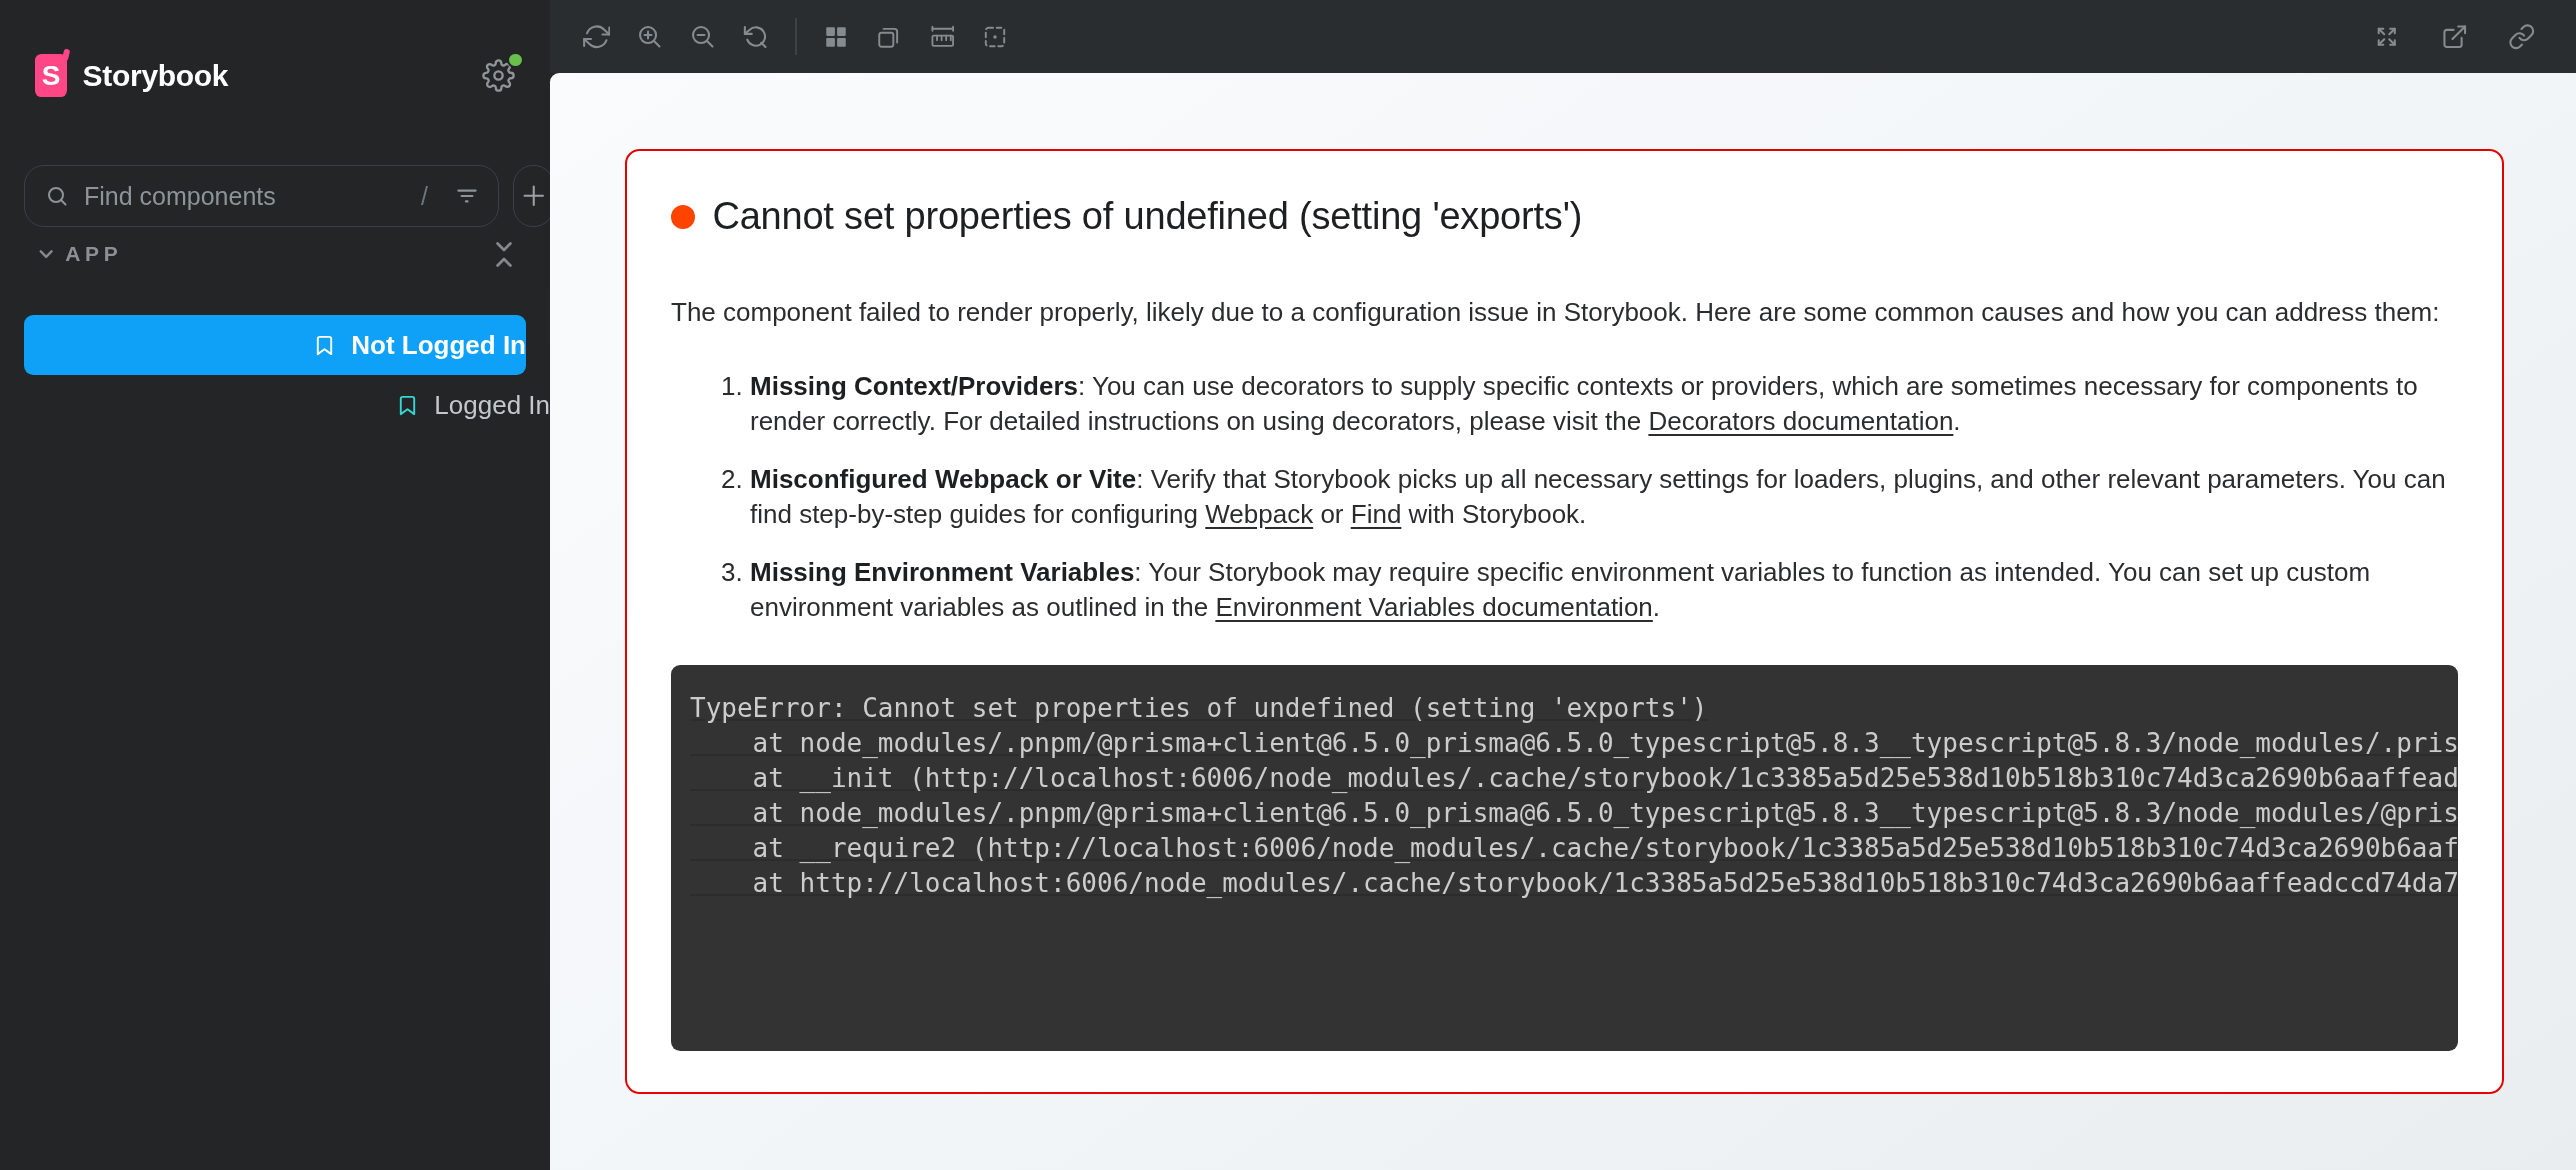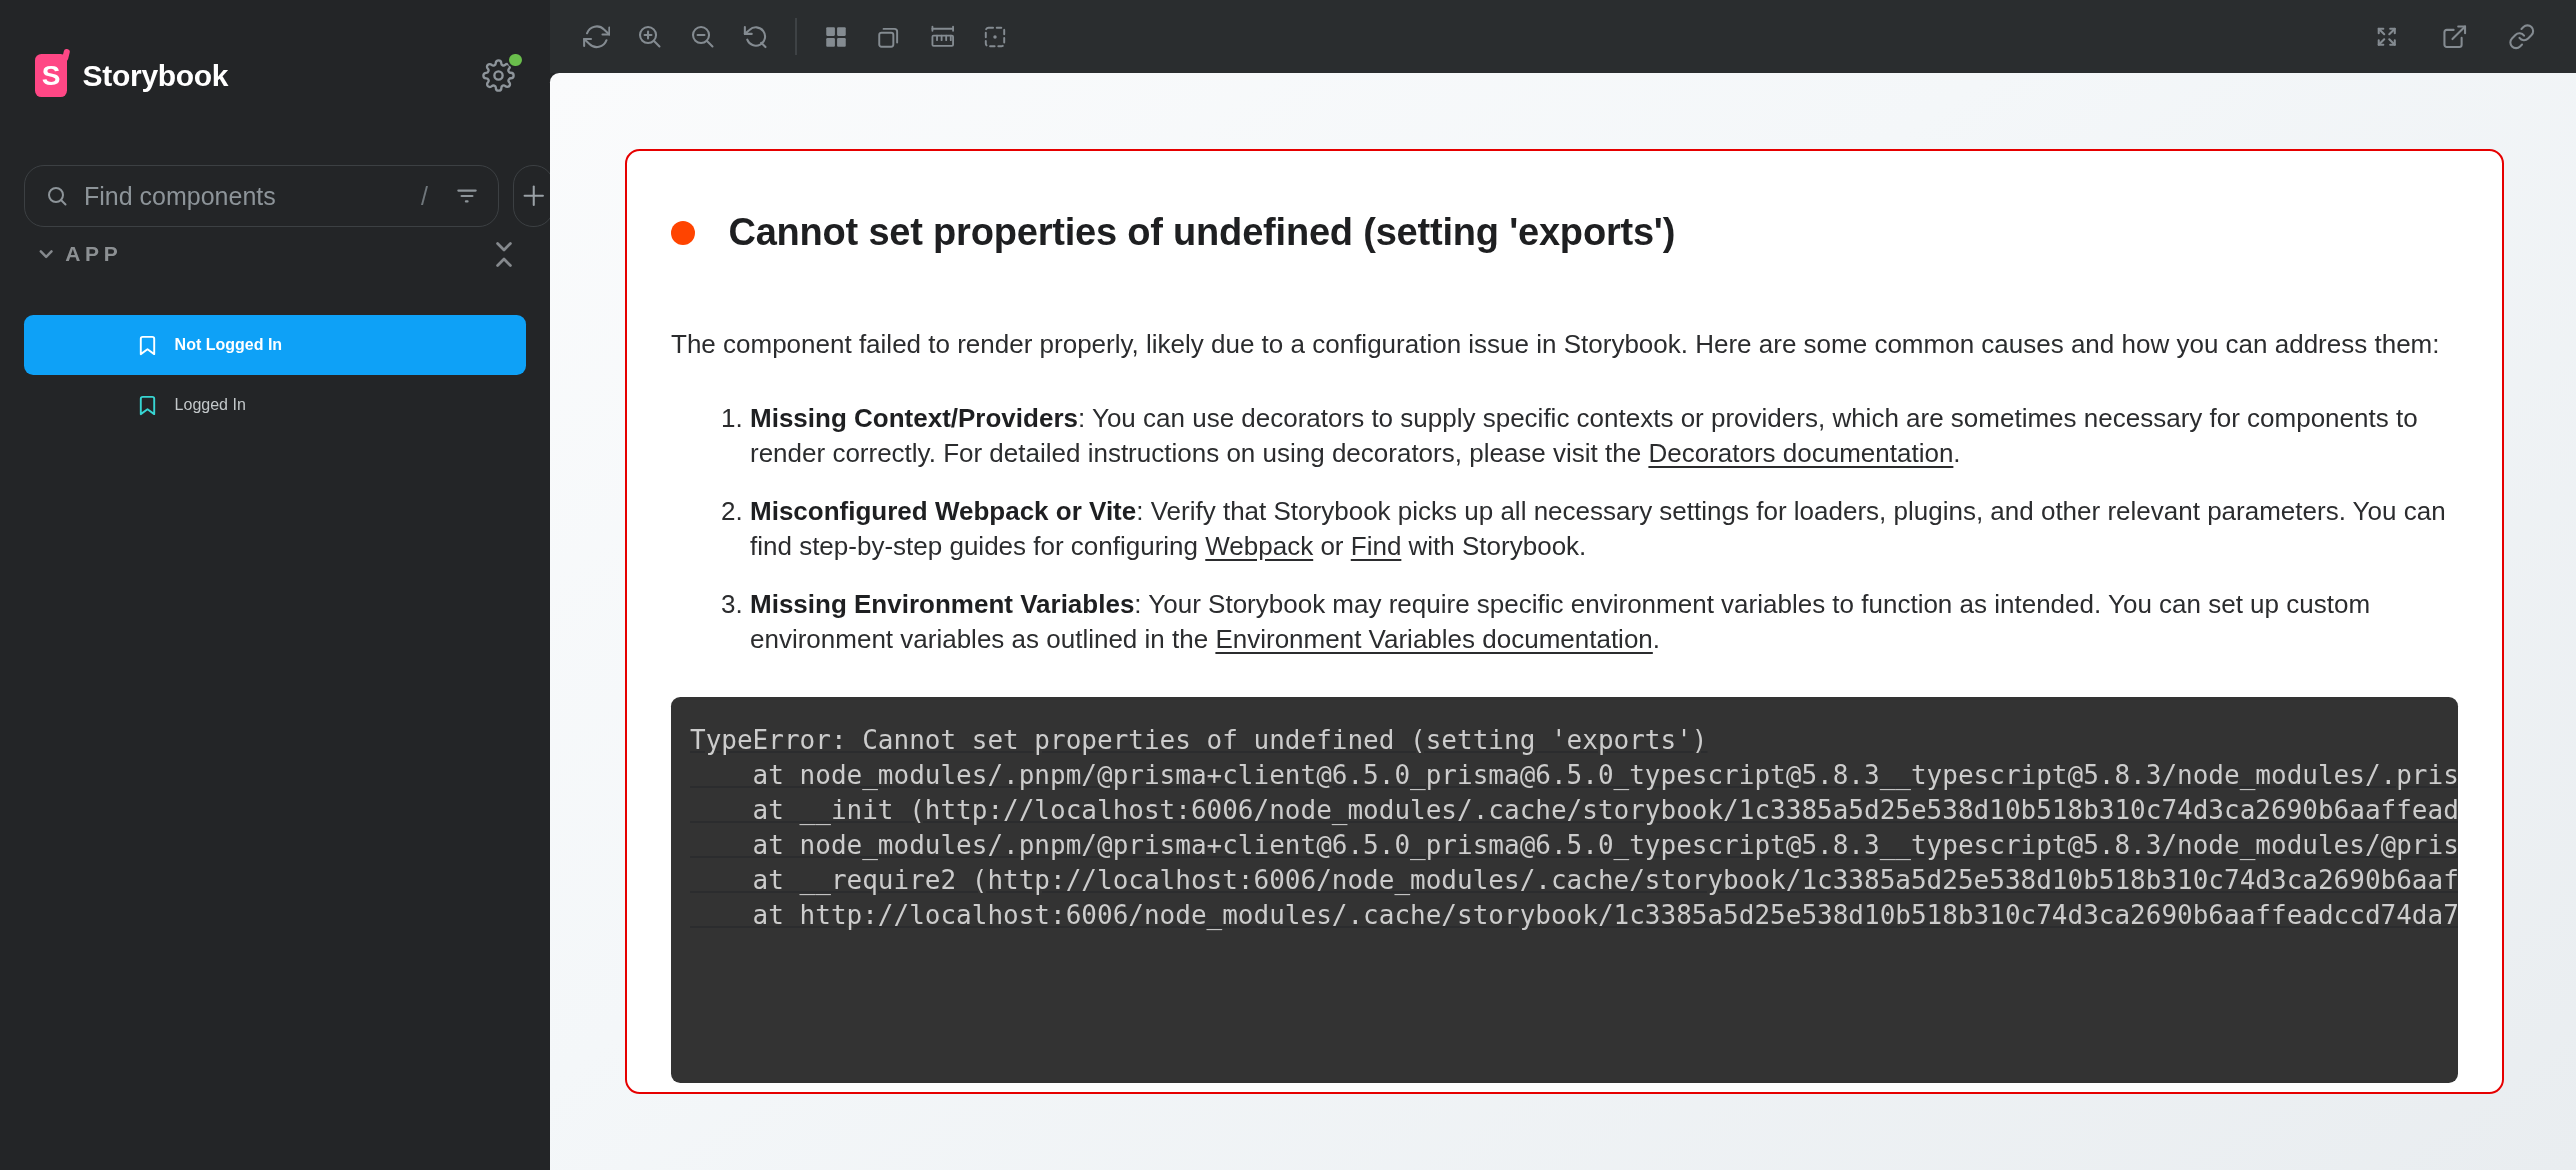--- a/index.html
+++ b/index.html
@@ -28,37 +28,37 @@
   .section-label{margin-left:10px;font-size:21px;font-weight:700;letter-spacing:4.6px;color:#8C9093;}
   .collapse-btn{margin-left:auto;background:none;border:none;color:#85898D;cursor:pointer;display:flex;align-items:center;justify-content:center;padding:0;}
 
   .tree{position:absolute;left:0;right:0;top:295px;}
   .tree-row{display:flex;align-items:center;height:49px;cursor:pointer;color:#C3C8CA;font-size:26px;}
   .tree-row .twisty{display:flex;width:18.3px;justify-content:center;color:#85898D;flex:none;}
   .row-pages{padding-left:37px;}
   .row-home{padding-left:70px;}
   .row-pages .node-icon{margin:0 13px 0 9.2px;}
   .row-home .node-icon{margin:0 13px 0 9.2px;}
-  .story-row{display:flex;align-items:center;height:49px;cursor:pointer;color:#C3C8CA;font-size:16px;padding-left:136px;}
+  .story-row{display:flex;align-items:center;height:49px;cursor:pointer;color:#C3C8CA;font-size:26px;padding-left:136px;justify-content:flex-end;}
   .story-row .node-icon{margin-right:15.6px;display:flex;}
   .story-selected{height:60px;margin:20px 24px 5.5px 24px;padding-left:112px;border-radius:9.2px;background:#0EA1F7;color:#ffffff;font-weight:700;}
 
   
   .main{position:absolute;left:550px;top:0;right:0;bottom:0;}
   .toolbar{height:73px;background:#2A2D2F;display:flex;align-items:center;padding:0 27.5px 0 20px;}
   .tb-btn{width:53px;height:53px;display:flex;align-items:center;justify-content:center;background:none;border:none;color:#848B91;cursor:pointer;padding:0;}
   .tb-divider{width:1.8px;height:37px;background:#3E4245;margin:0 13px;}
   .tb-right{margin-left:auto;display:flex;align-items:center;gap:14.7px;}
 
   .canvas{position:absolute;left:0;right:0;top:73px;bottom:0;background:linear-gradient(145deg,#FAFBFC 0%,#F4F7F9 40%,#E9EDF0 100%);border-top-left-radius:9.2px;}
 
   .error-box{position:absolute;left:75px;top:76px;width:1879px;height:945px;box-sizing:border-box;background:#ffffff;border:2.7px solid #E60000;border-radius:14.7px;padding:37px 44px;overflow:hidden;color:#2B2C2E;}
   .error-title-row{display:flex;align-items:center;gap:17.4px;margin-top:7.3px;}
   .error-dot{width:24px;height:24px;border-radius:50%;background:#FF4400;flex:none;}
-  .error-title{margin:16px;font-size:38px;font-weight:700;color:#1E1F21;letter-spacing:-0.2px;}
+  .error-title{margin:0;font-size:38px;font-weight:400;color:#1E1F21;letter-spacing:-0.2px;}
   .error-intro{margin:57px 0 0 0;font-size:26px;line-height:35px;color:#2B2C2E;}
   .cause-list{margin:39px 0 0 0;padding-left:79px;font-size:26px;line-height:35px;color:#2B2C2E;}
   .cause-list li{margin-bottom:23px;}
   .cause-list strong{font-weight:700;color:#1E1F21;}
   .doc-link{color:inherit;text-decoration:underline;text-underline-offset:3.7px;cursor:pointer;}
   .stack{margin-top:40px;width:100%;height:386px;box-sizing:border-box;background:#333333;border-radius:9.2px;padding:26px 19px;overflow:hidden;text-decoration:underline;}
   .stack-line{font-family:"DejaVu Sans Mono",monospace;font-size:26px;line-height:35px;color:#CCCCCC;white-space:pre;}
 </style>
 </head>
 <body>

